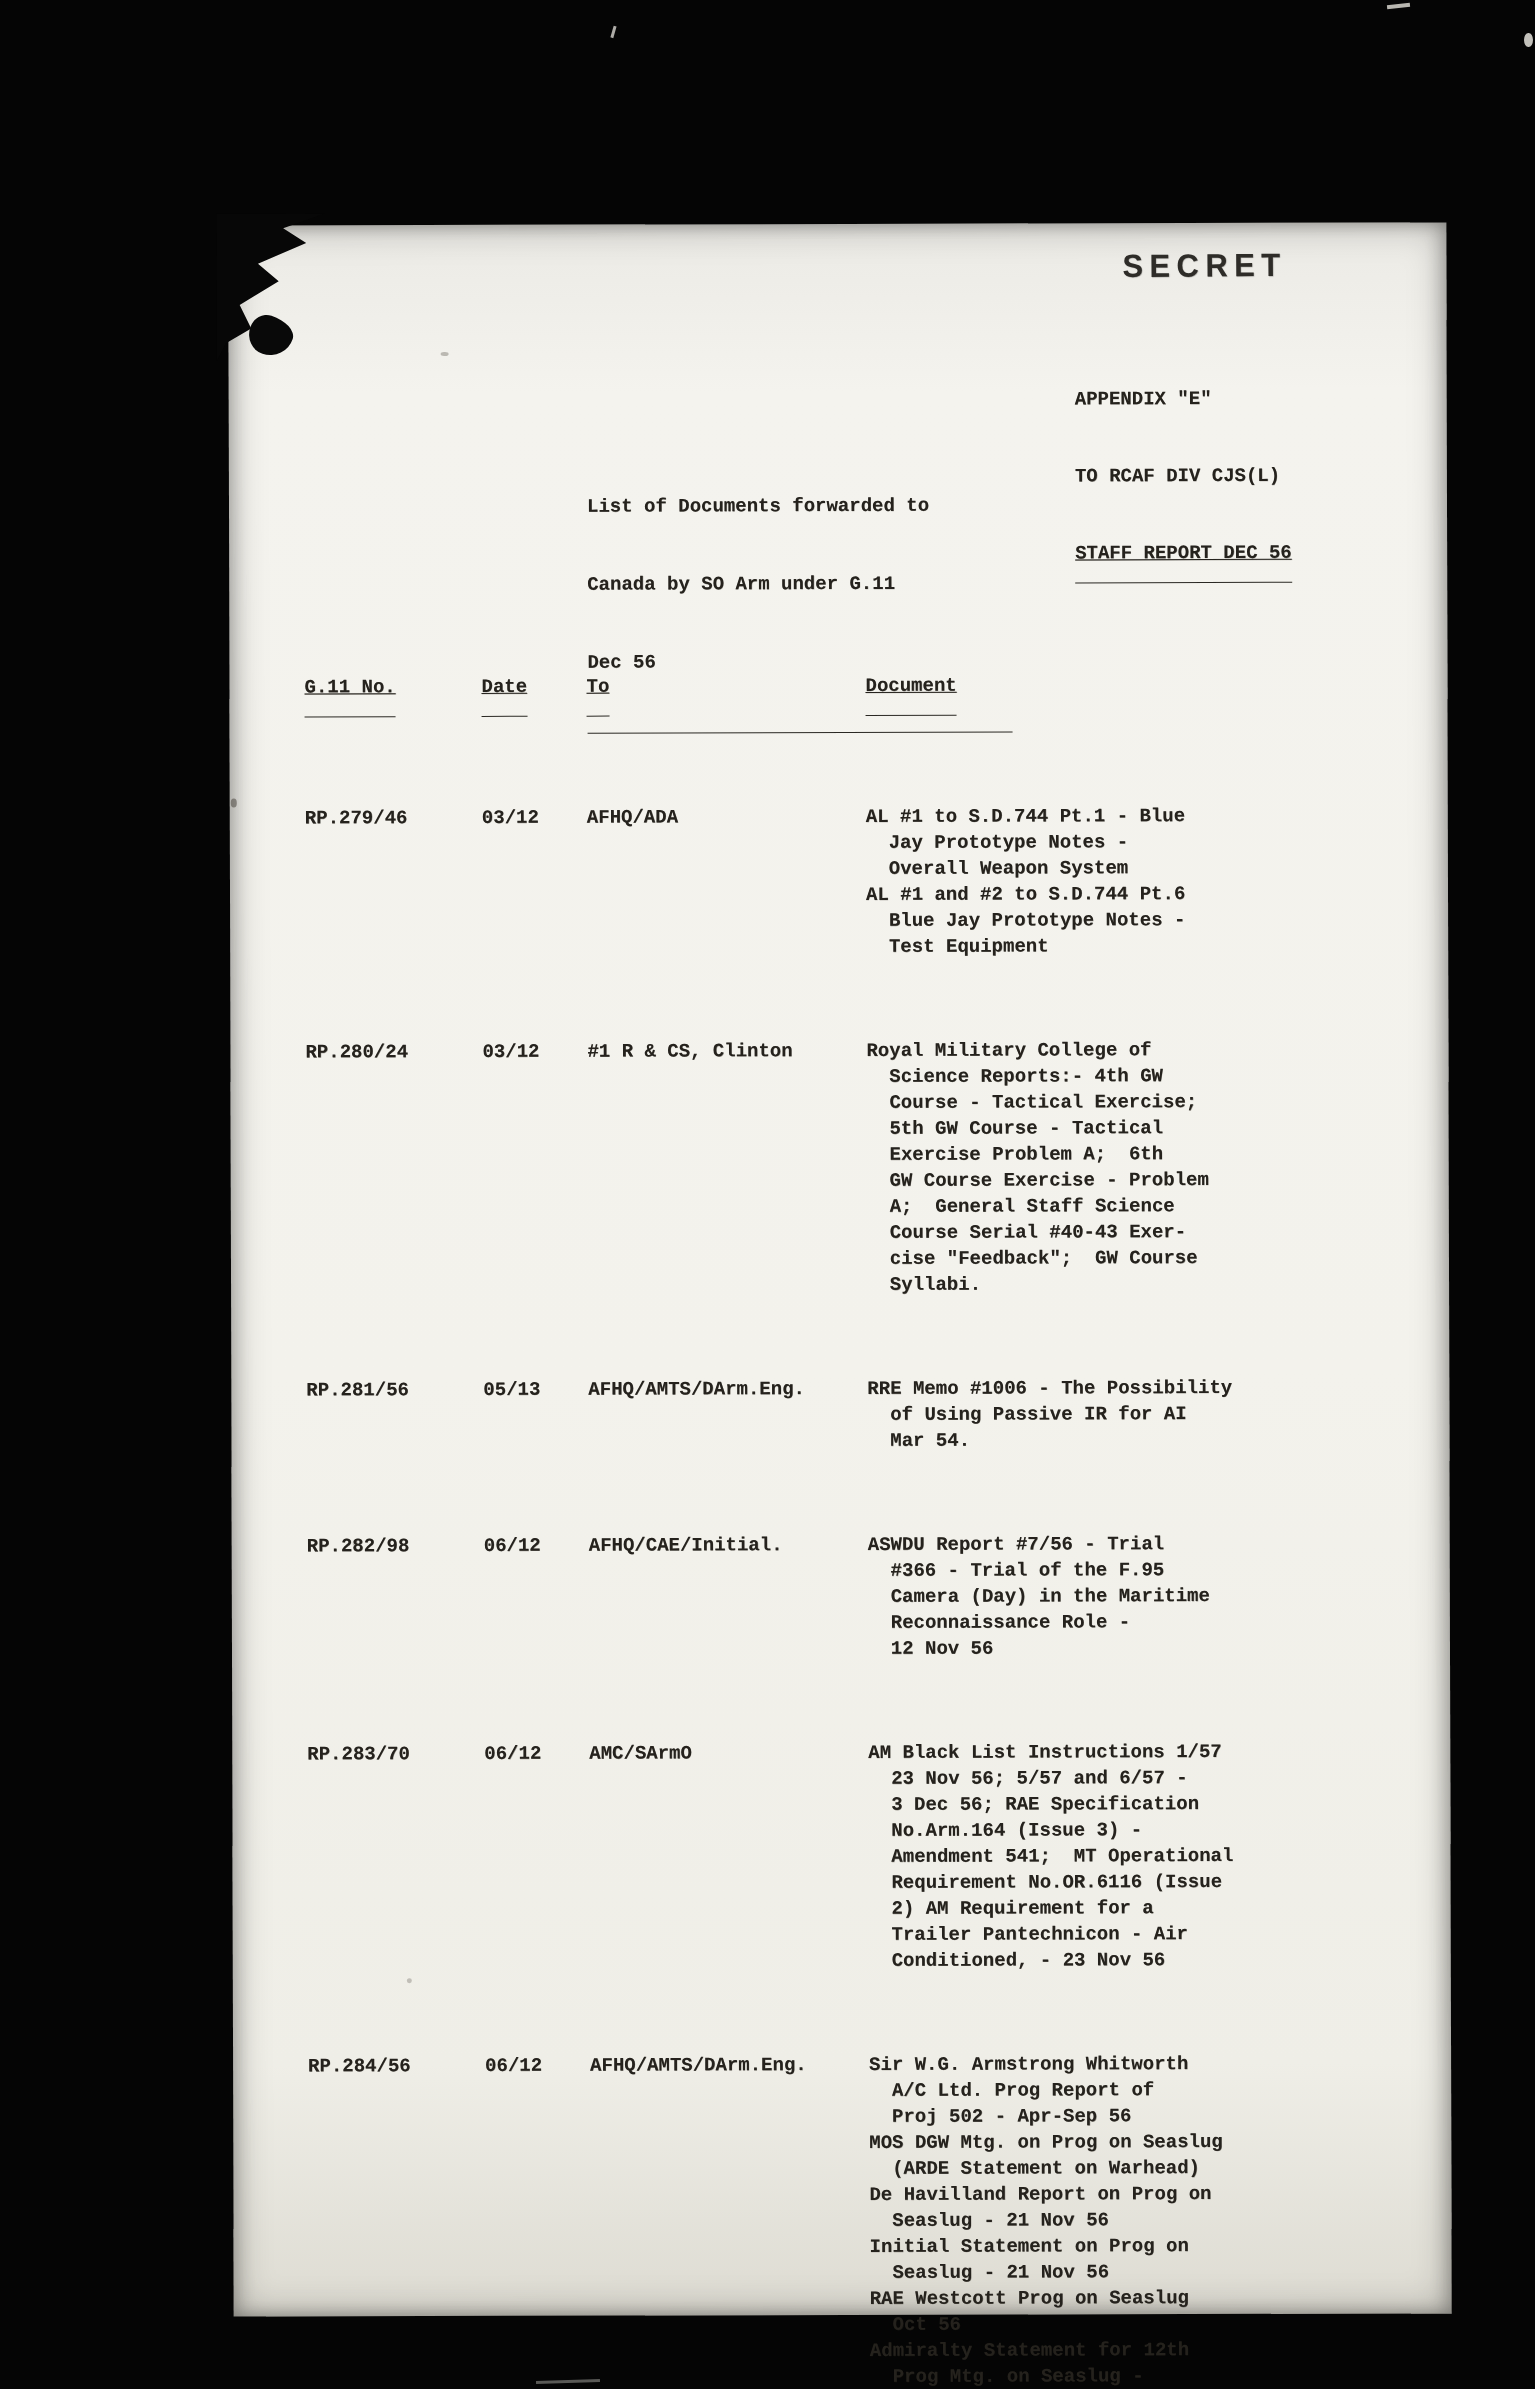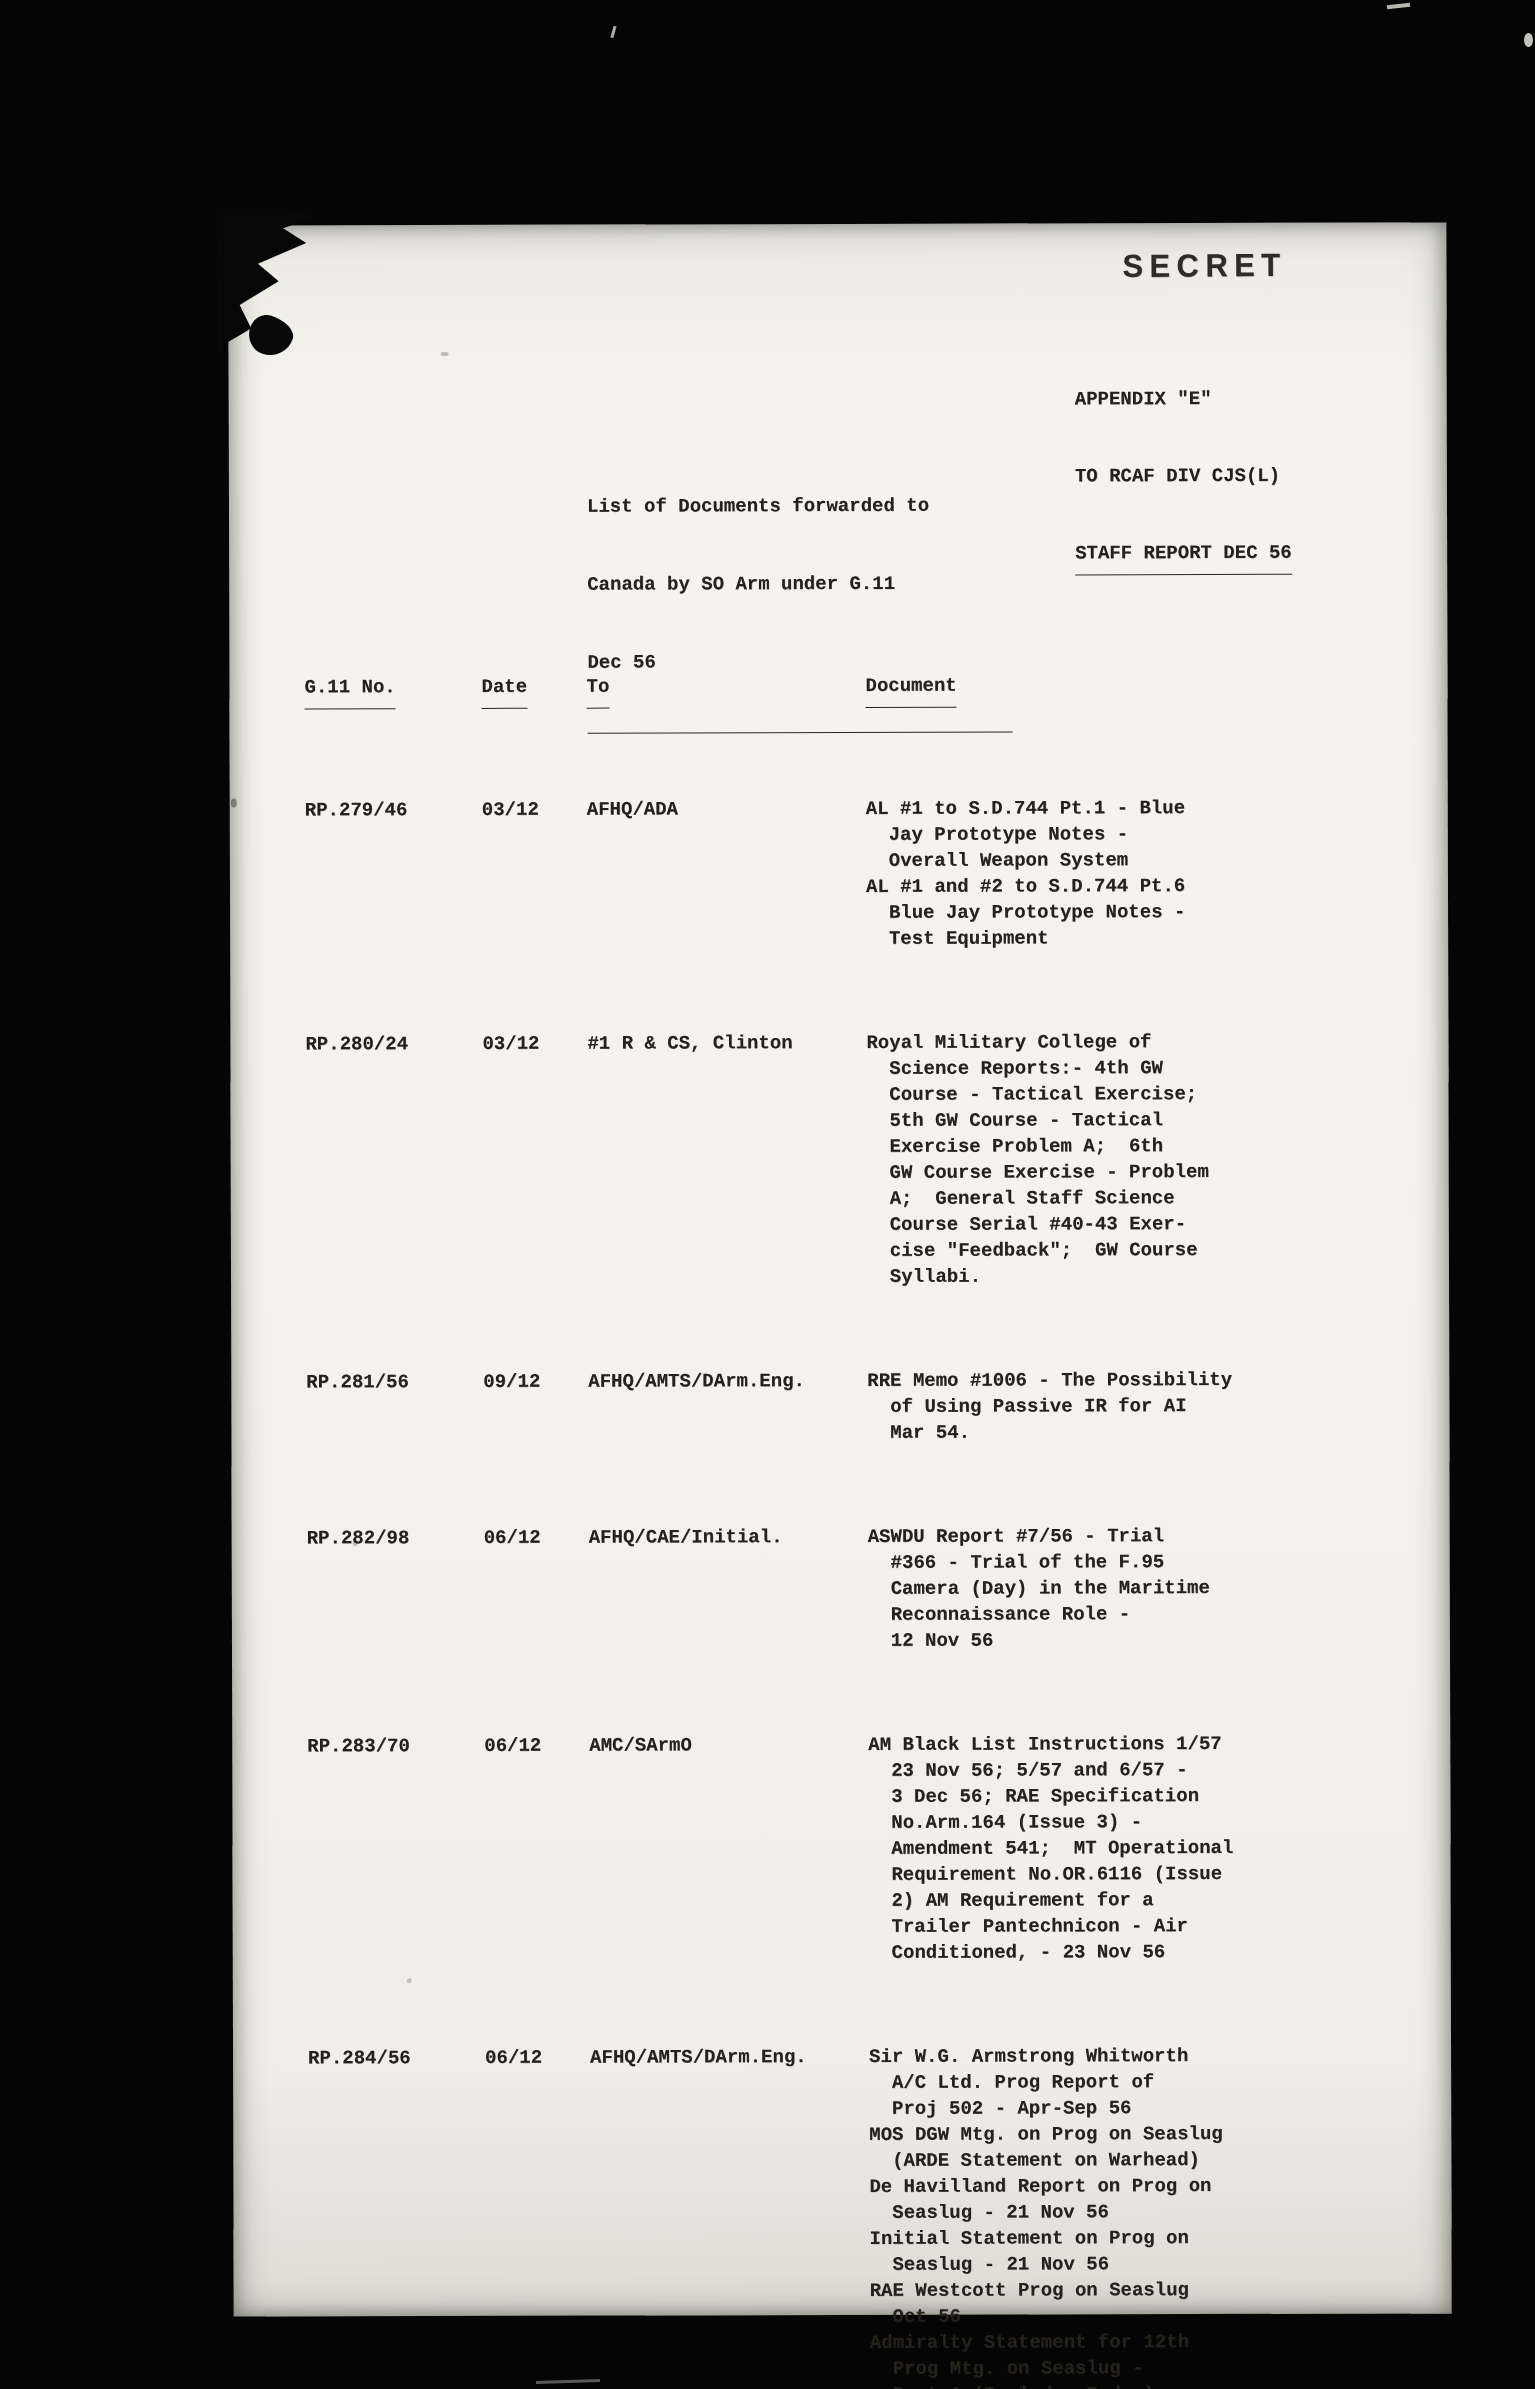--- a/index.html
+++ b/index.html
@@ -86,21 +86,22 @@
   
   .appendix {
     position: absolute;
     left: 846px;
     top: 112px;
   }
   .appendix div { line-height: 25px; }
   .u-line {
     display: inline-block;
     border-bottom: 1.6px solid #2a2823;
-    padding-bottom: 8px;
+    padding-bottom: 16px;
+    text-decoration: underline;
   }
 
   
   .title-block {
     position: absolute;
     left: 358px;
     top: 217px;
     width: 425px;
     border-bottom: 1.6px solid #2a2823;
     padding-bottom: 5.4px;
@@ -186,21 +187,21 @@
   Exercise Problem A;  6th
   GW Course Exercise - Problem
   A;  General Staff Science
   Course Serial #40-43 Exer-
   cise "Feedback";  GW Course
   Syllabi.</span>
     </div>
 
     <div class="trow">
       <span class="cell">RP.281/56</span>
-      <span class="cell">09/12</span>
+      <span class="cell">05/13</span>
       <span class="cell">AFHQ/AMTS/DArm.Eng.</span>
       <span class="cell">RRE Memo #1006 - The Possibility
   of Using Passive IR for AI
   Mar 54.</span>
     </div>
 
     <div class="trow">
       <span class="cell">RP.282/98</span>
       <span class="cell">06/12</span>
       <span class="cell">AFHQ/CAE/Initial.</span>

